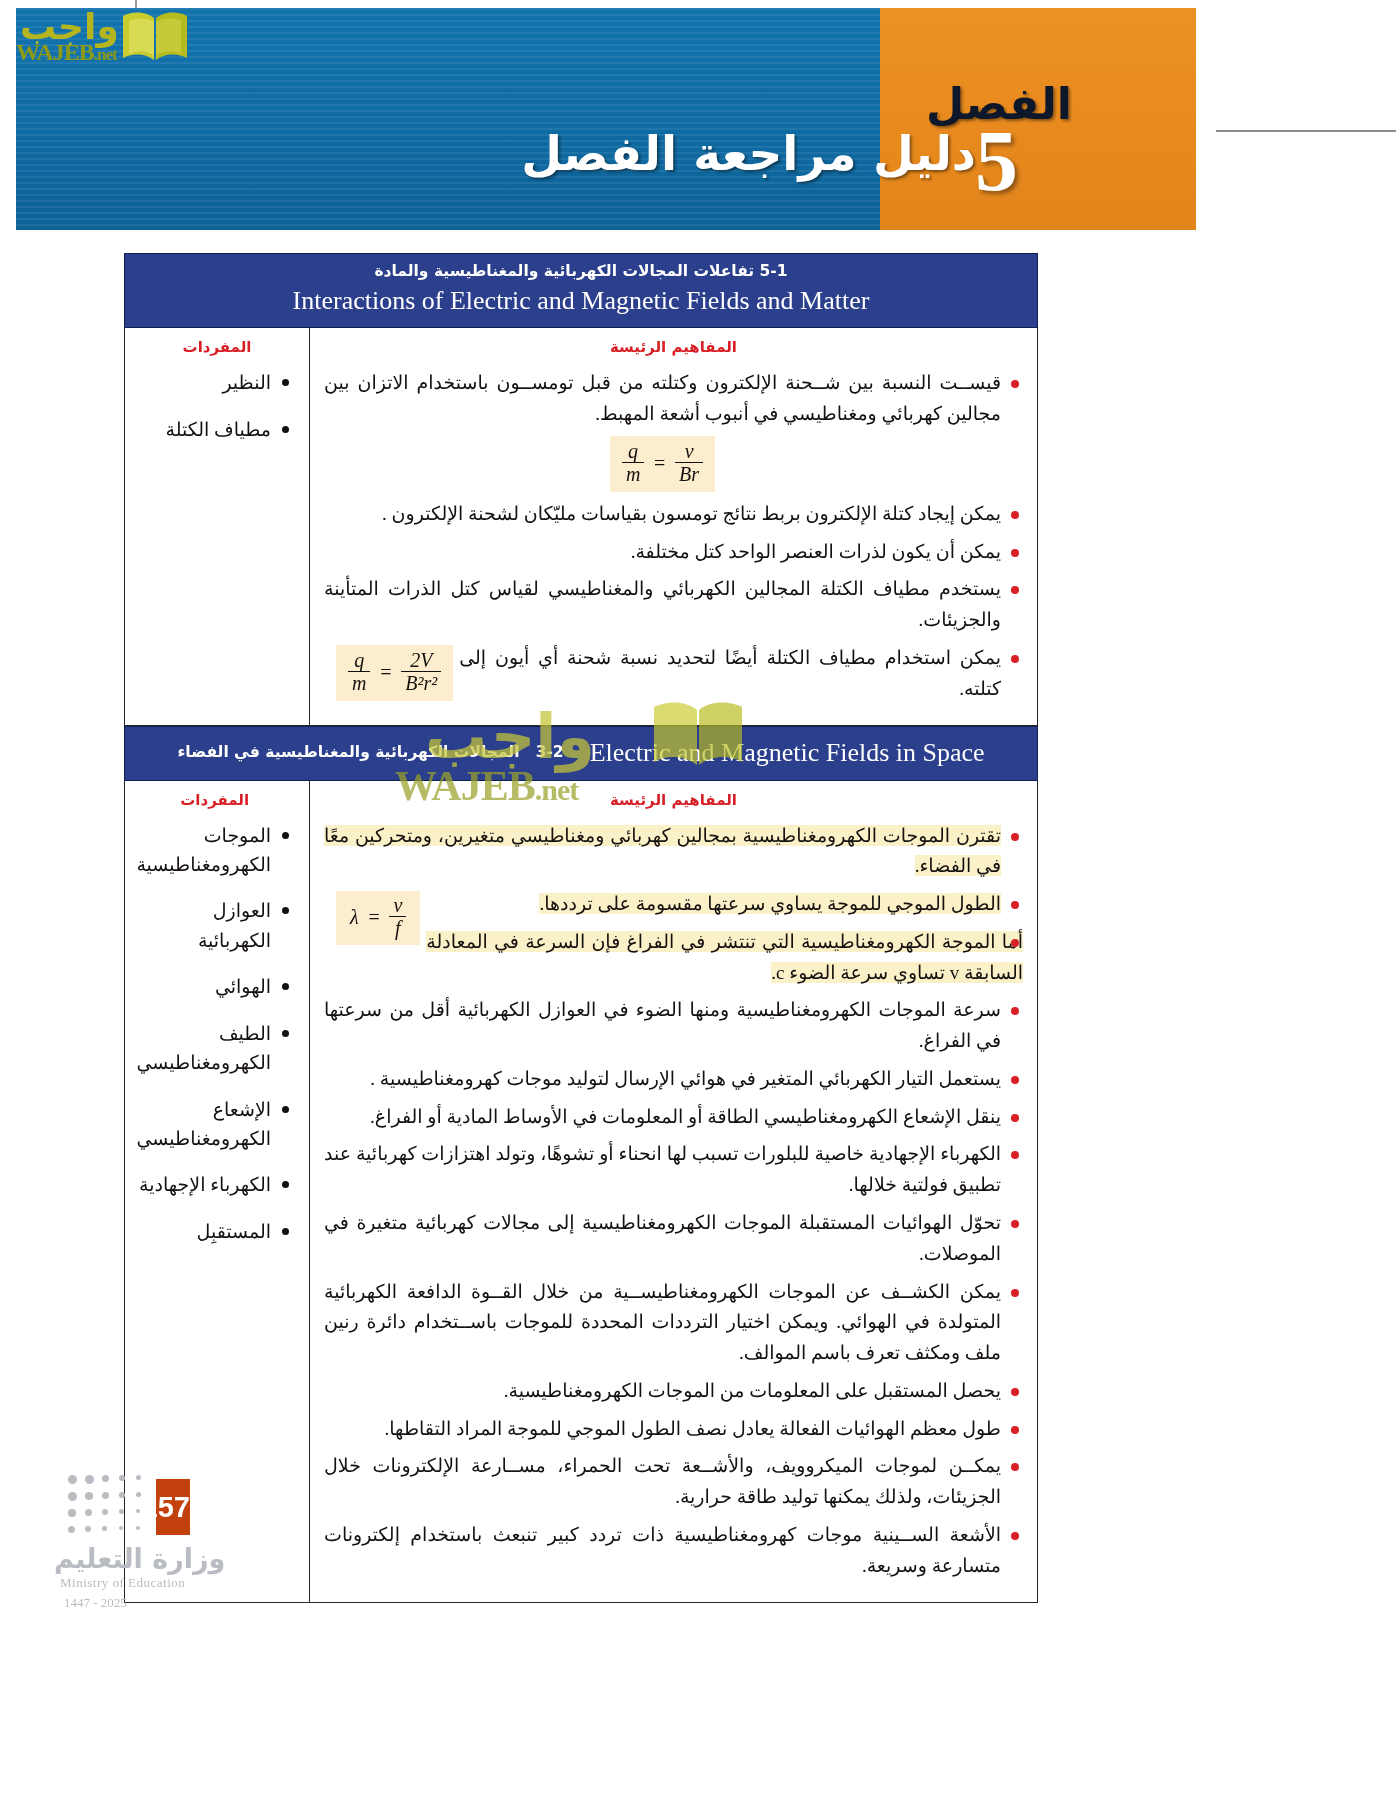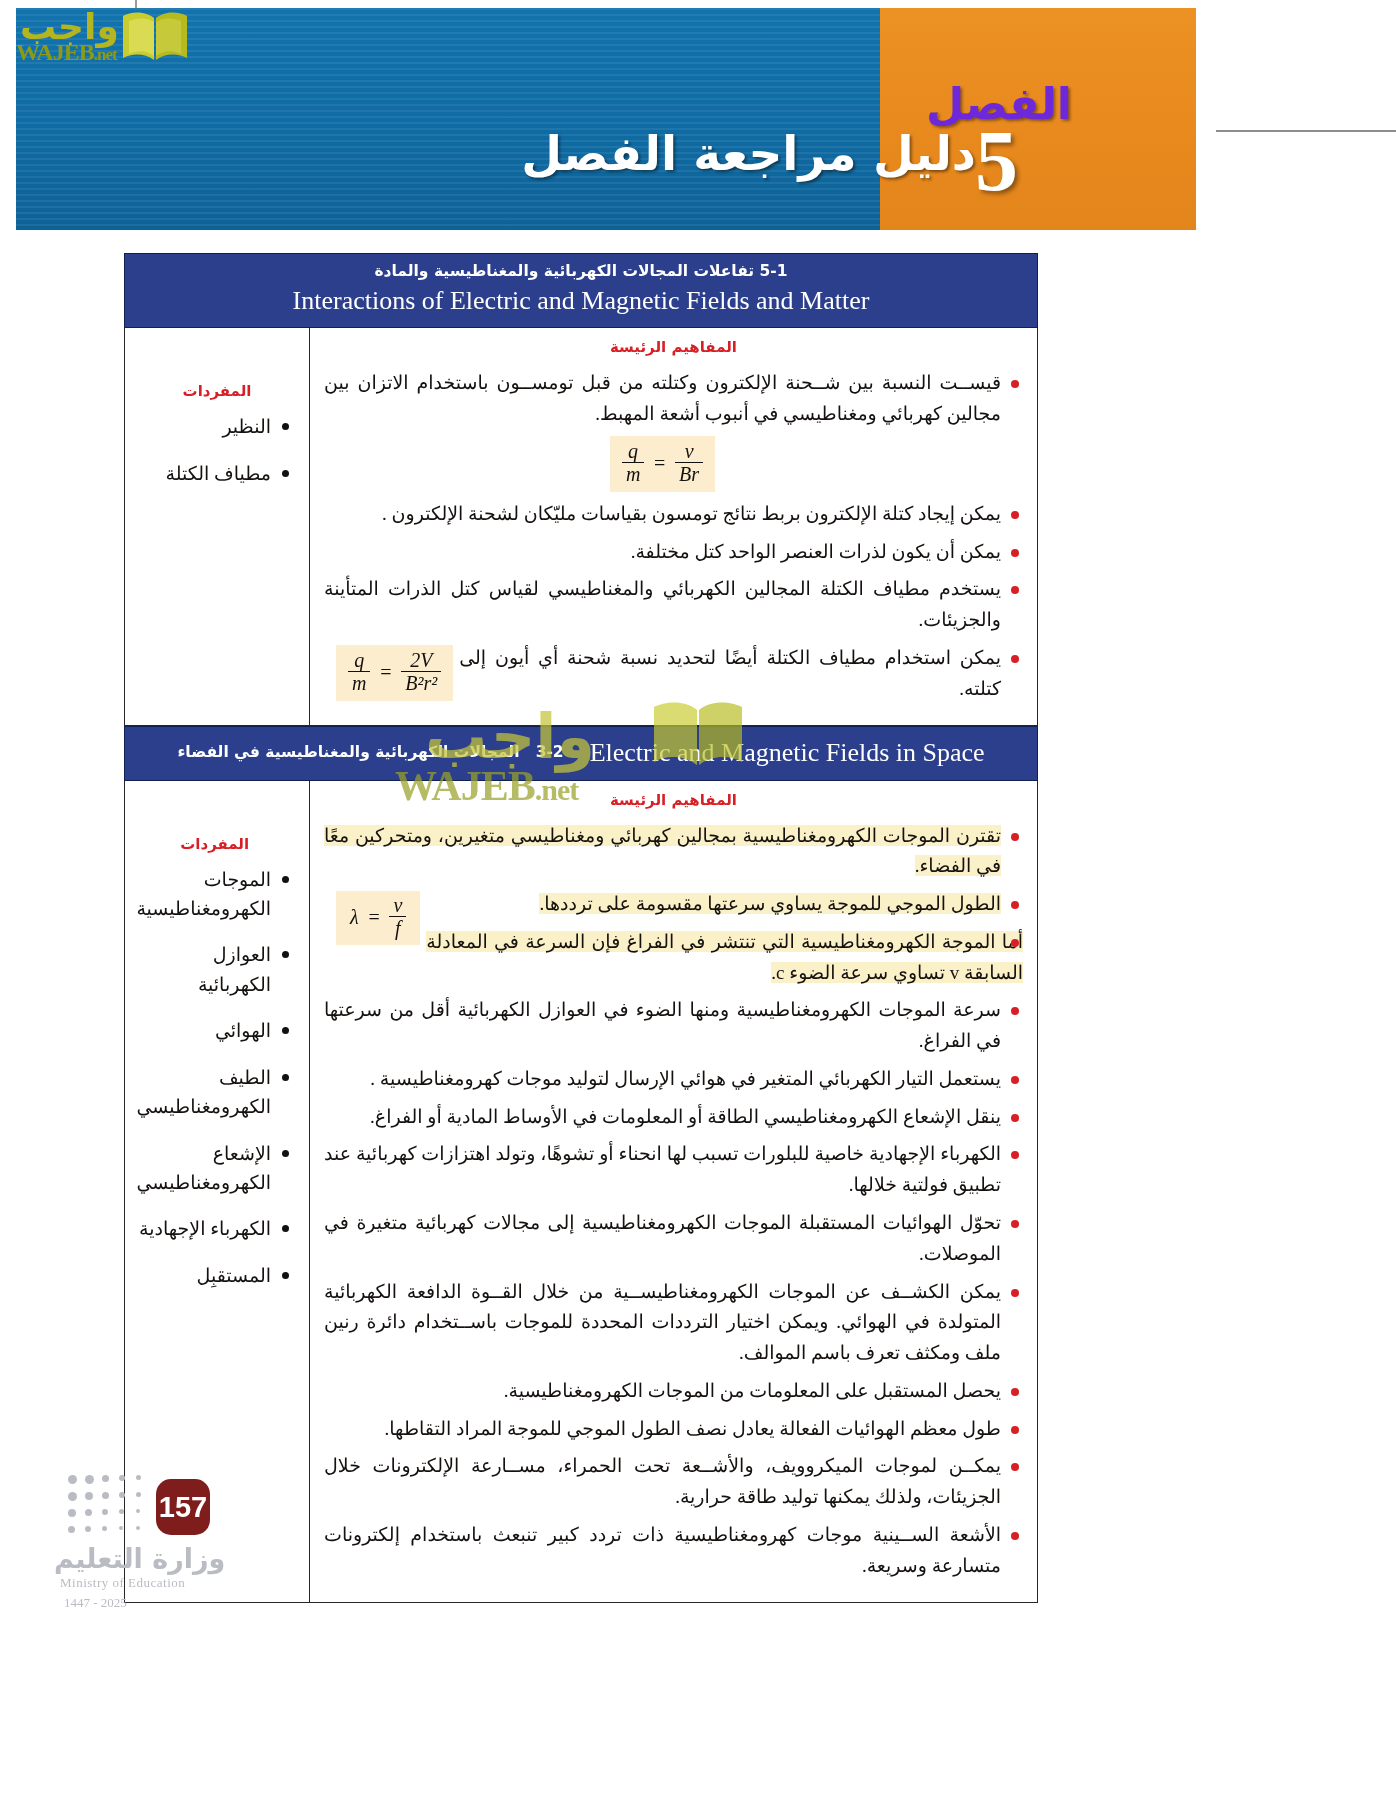--- a/index.html
+++ b/index.html
@@ -44,21 +44,21 @@
   }
   .banner-title{
     position:absolute;right:420px;top:126px;
     color:#ffffff;font-size:47px;font-weight:bold;
     font-family:"DejaVu Sans","Liberation Sans",sans-serif;
     text-shadow:2px 2px 3px rgba(0,0,0,0.45);
     white-space:nowrap;letter-spacing:-1px;
   }
   .chapter-word{
     position:absolute;left:926px;top:78px;
-    color:#6d28d9;font-size:44px;font-weight:bold;
+    color:#0f172a;font-size:44px;font-weight:bold;
     font-family:"DejaVu Sans","Liberation Sans",sans-serif;
     text-shadow:2px 2px 3px rgba(0,0,0,0.40);
   }
   .chapter-num{
     position:absolute;left:975px;top:118px;
     color:#ffffff;font-size:86px;font-weight:bold;line-height:1;
     font-family:"Liberation Serif","DejaVu Serif",serif;
     text-shadow:3px 3px 4px rgba(0,0,0,0.40);
   }
 
@@ -103,21 +103,21 @@
 
   .sec-body{
     border:1px solid #262626;border-top:none;
     display:flex;flex-direction:row;background:#ffffff;
   }
   .col-concepts{
     flex:0 0 728px;border-left:1.5px solid #262626;
     padding:10px 14px 14px 14px;box-sizing:border-box;
   }
   .col-vocab{
-    flex:1 1 auto;padding:10px 16px 14px 16px;box-sizing:border-box;margin-top:44px;
+    flex:1 1 auto;padding:10px 16px 14px 16px;box-sizing:border-box;
   }
   .col-head{
     color:#d81f26;font-weight:bold;font-size:15px;
     font-family:"DejaVu Sans","Liberation Sans",sans-serif;
     text-align:center;margin-bottom:12px;
   }
   .col-vocab .col-head{text-align:center;}
 
   ul.bul{list-style:none;margin:0;padding:0;}
   ul.bul li{
@@ -180,21 +180,21 @@
 
   
   .footer{
     position:absolute;left:60px;top:1475px;width:330px;height:120px;z-index:5;
   }
   .dots{
     position:absolute;left:8px;top:0px;width:86px;height:76px;
   }
   .dots i{position:absolute;display:block;border-radius:50%;background:#b9bcc2;}
   .moe-badge{
-    position:absolute;left:96px;top:4px;width:54px;height:56px;background:#7f1d1d;border-radius:15px;
+    position:absolute;left:96px;top:4px;width:34px;height:56px;background:#c2410c;
   }
   .moe-badge span{
     display:block;text-align:center;color:#fff;font-weight:bold;font-size:29px;
     line-height:56px;font-family:"Liberation Sans","DejaVu Sans",sans-serif;
   }
   .moe-ar{
     position:absolute;left:-6px;top:68px;color:#b9bcc2;font-size:27px;font-weight:bold;
     font-family:"DejaVu Sans","Liberation Sans",sans-serif;
   }
   .moe-en{

